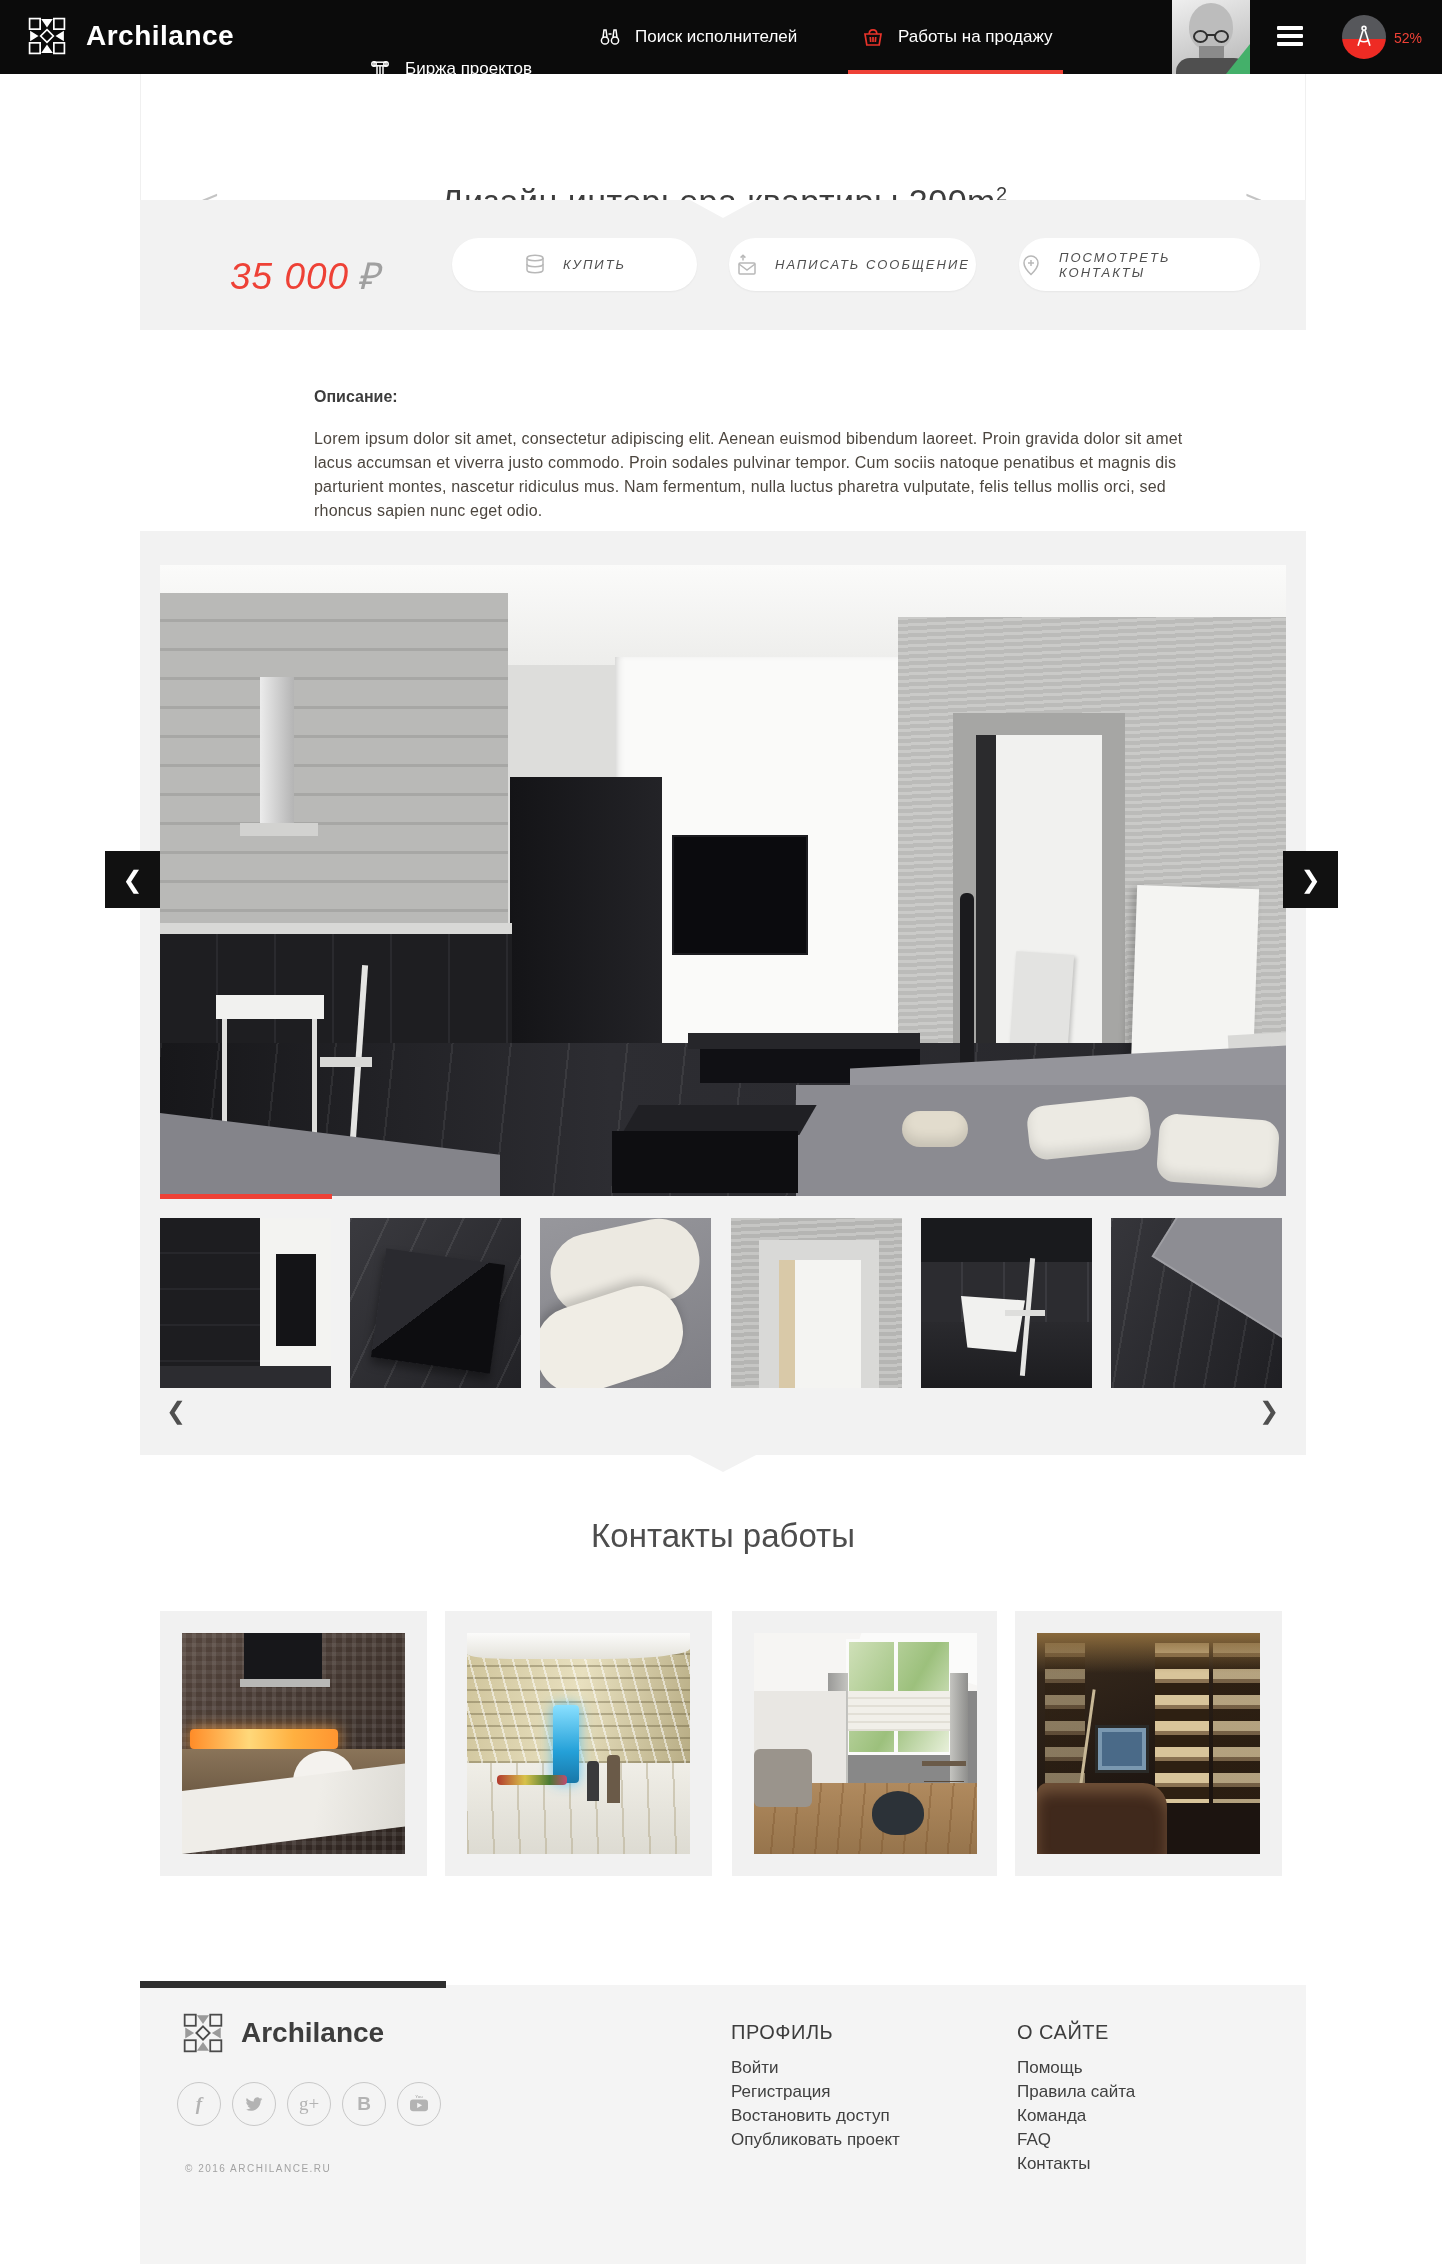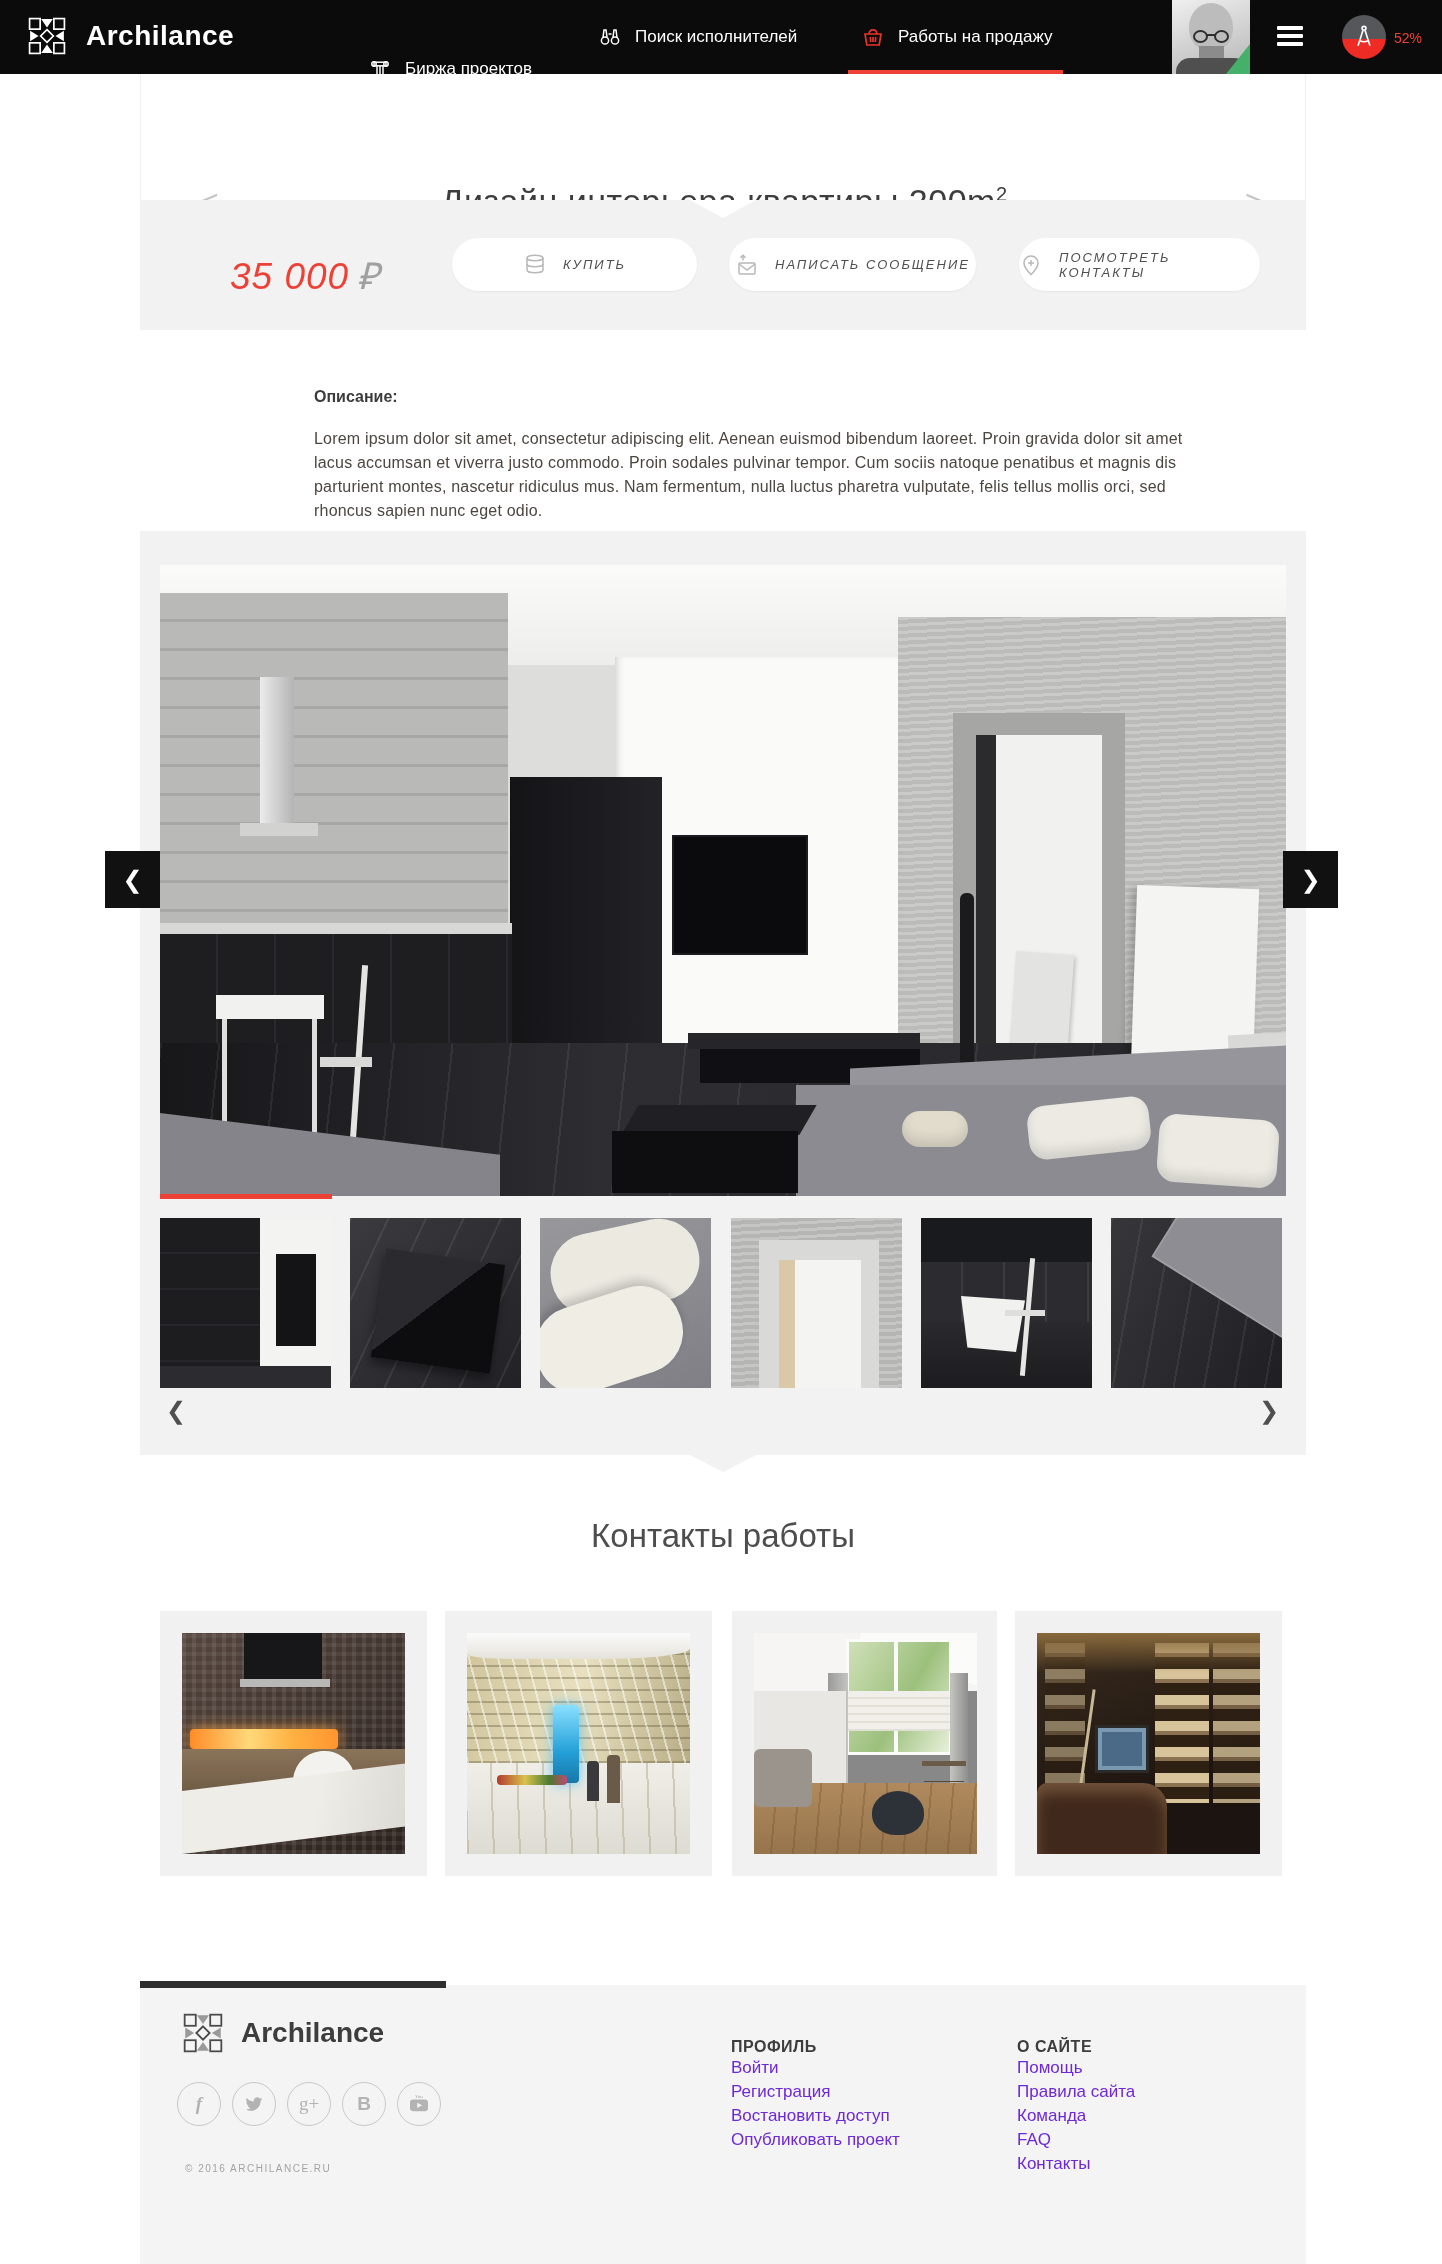--- a/index.html
+++ b/index.html
@@ -218,22 +218,22 @@
 
   
   .site-footer { height:279px; background:#f4f4f4; position:relative; }
   .footer-topline { position:absolute; left:0; top:-4px; width:306px; height:7px; background:#2f2f2f; }
   .f-brand { position:absolute; left:43px; top:28px; display:flex; align-items:center; gap:18px; }
   .f-brand-name { font-size:28px; font-weight:bold; color:#3d3d3d; }
   .social { position:absolute; left:37px; top:97px; display:flex; gap:11px; }
   .soc { width:44px; height:44px; border:1px solid #c8c8c8; border-radius:50%; display:flex; align-items:center;
          justify-content:center; color:#b3b3b3; font-size:19px; font-weight:bold; cursor:pointer; }
   .copyright { position:absolute; left:45px; top:178px; font-size:10px; color:#a3a3a3; letter-spacing:1.5px; }
-  .f-col-heading { position:absolute; top:53px; font-size:16px; font-weight:bold; color:#3d3d3d; letter-spacing:0.5px; }
-  .f-link { position:absolute; font-size:17px; color:#6d28d9; cursor:pointer; white-space:nowrap; }
+  .f-col-heading { position:absolute; top:36px; font-size:20px; font-weight:normal; color:#3d3d3d; letter-spacing:0.5px; }
+  .f-link { position:absolute; font-size:17px; color:#404040; cursor:pointer; white-space:nowrap; }
   .colA { left:591px; } .colB { left:877px; }
 
   svg { display:block; }
 </style>
 </head>
 <body>
 
 <header class="site-header">
   <div class="brand">
     <span>

